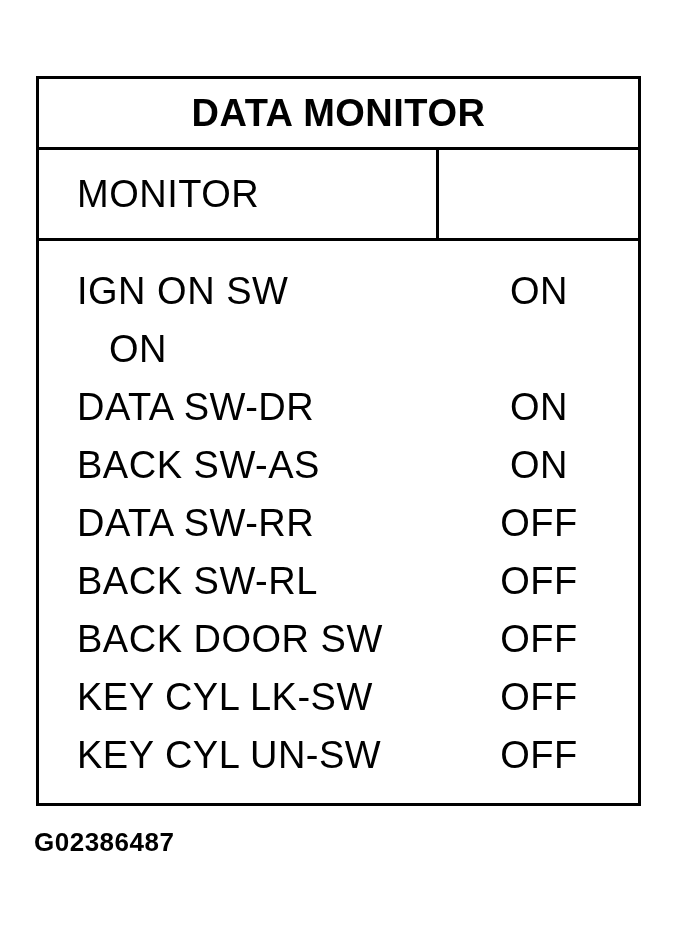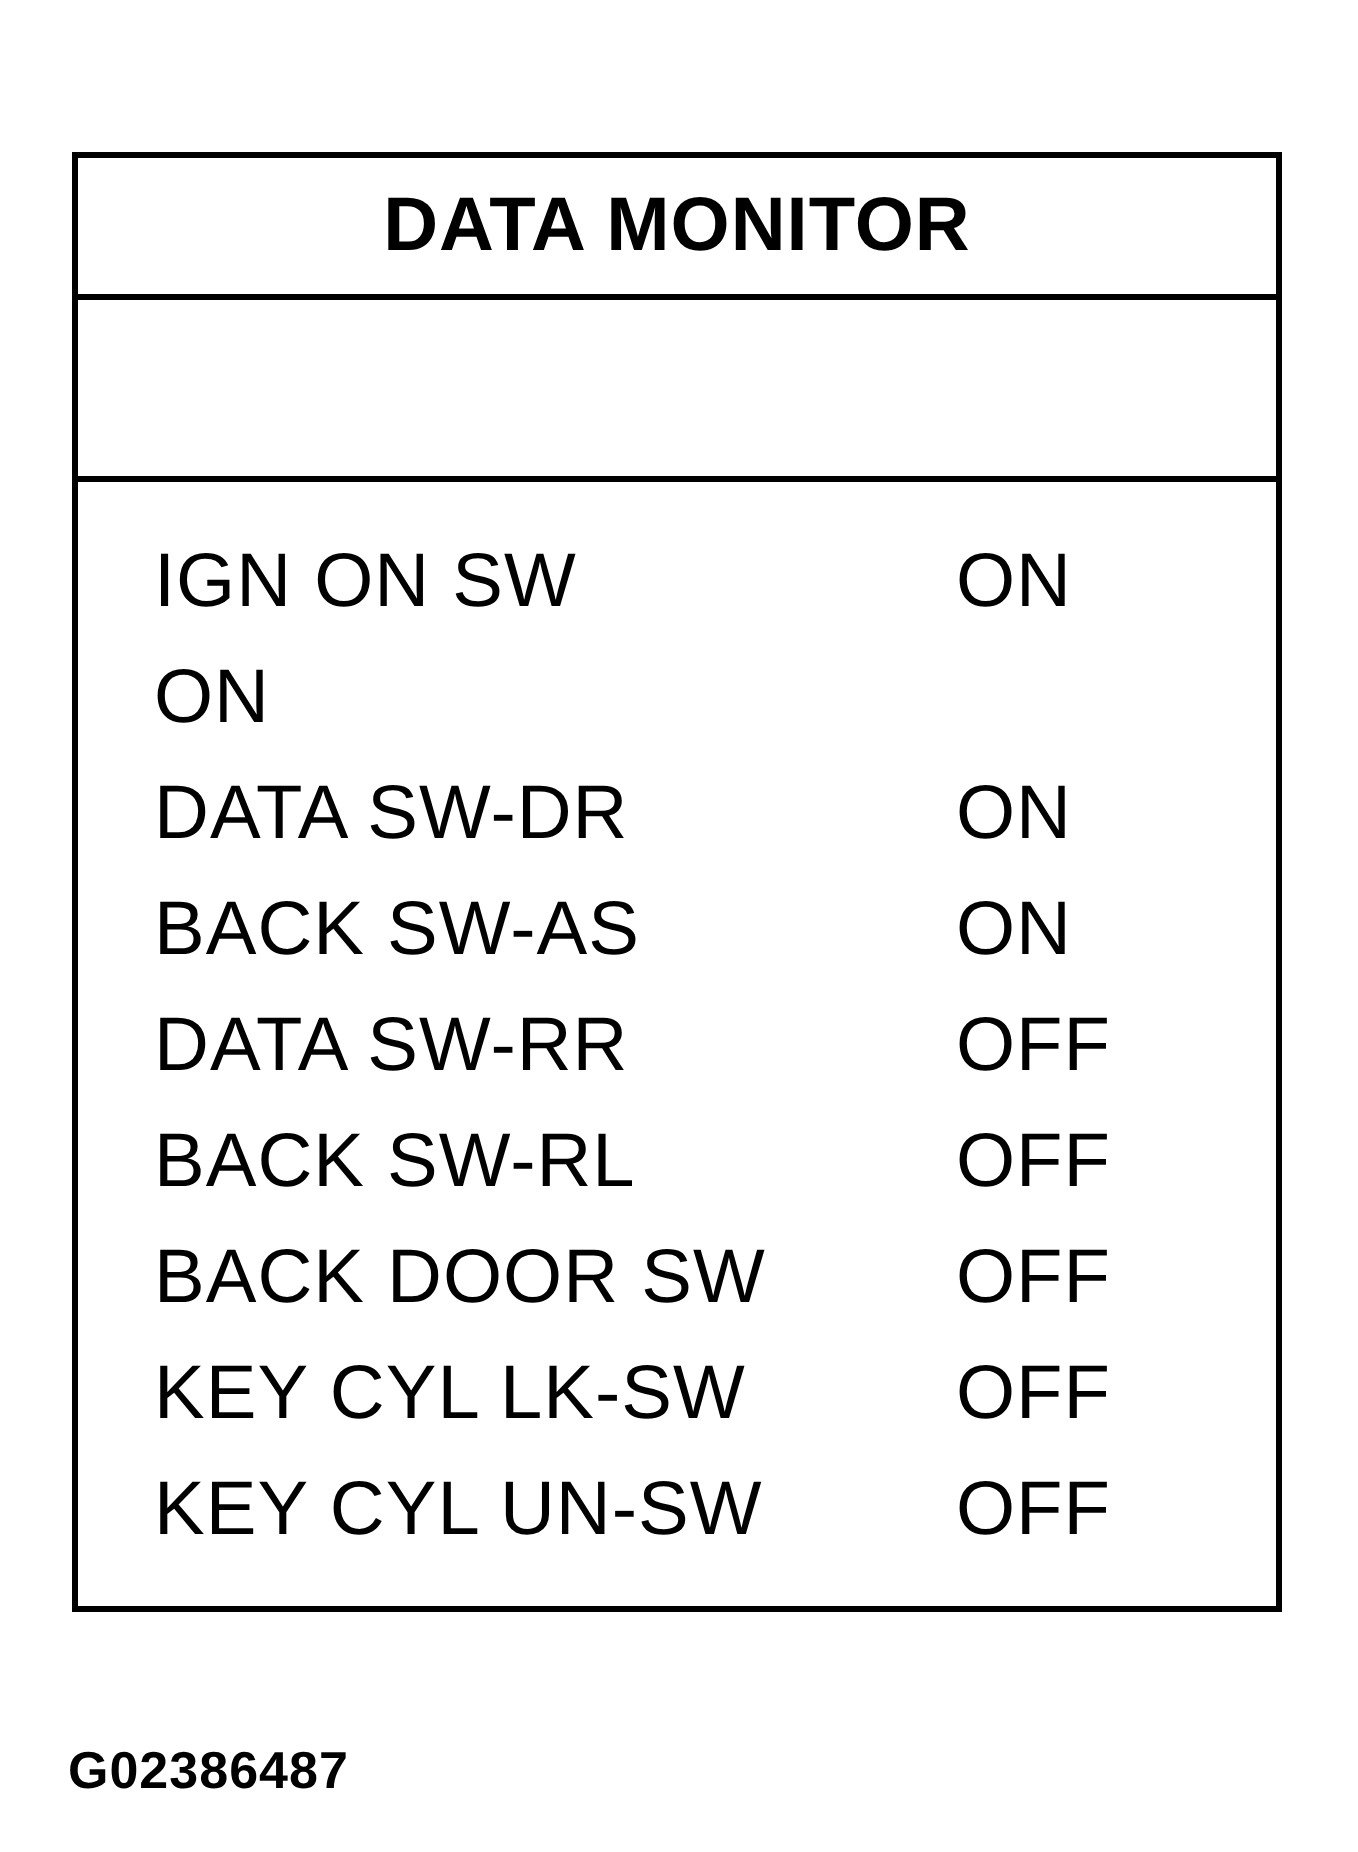--- a/index.html
+++ b/index.html
@@ -76,38 +76,39 @@
     letter-spacing: 0.5px;
     white-space: nowrap;
   }
   .row-label {
     flex: 1;
     text-align: left;
   }
   .row-value {
     width: 122px;
     flex: 0 0 122px;
-    text-align: left;
+    text-align: center;
   }
   .figure-id {
     position: absolute;
     left: 34px;
-    top: 870px;
+    top: 827px;
     font-size: 26px;
     font-weight: bold;
     letter-spacing: 0.5px;
   }
 </style>
 </head>
 <body>
 
 <div class="panel">
   <div class="panel-header">DATA MONITOR</div>
 
   <div class="monitor-row">
+    <div class="monitor-label-cell">MONITOR</div>
     <div class="monitor-value-cell"></div>
   </div>
 
   <div class="panel-body">
     <div class="row">
       <span class="row-label">IGN ON SW</span>
       <span class="row-value">ON</span>
     </div>
     <div class="row">
       <span class="row-value">ON</span>

